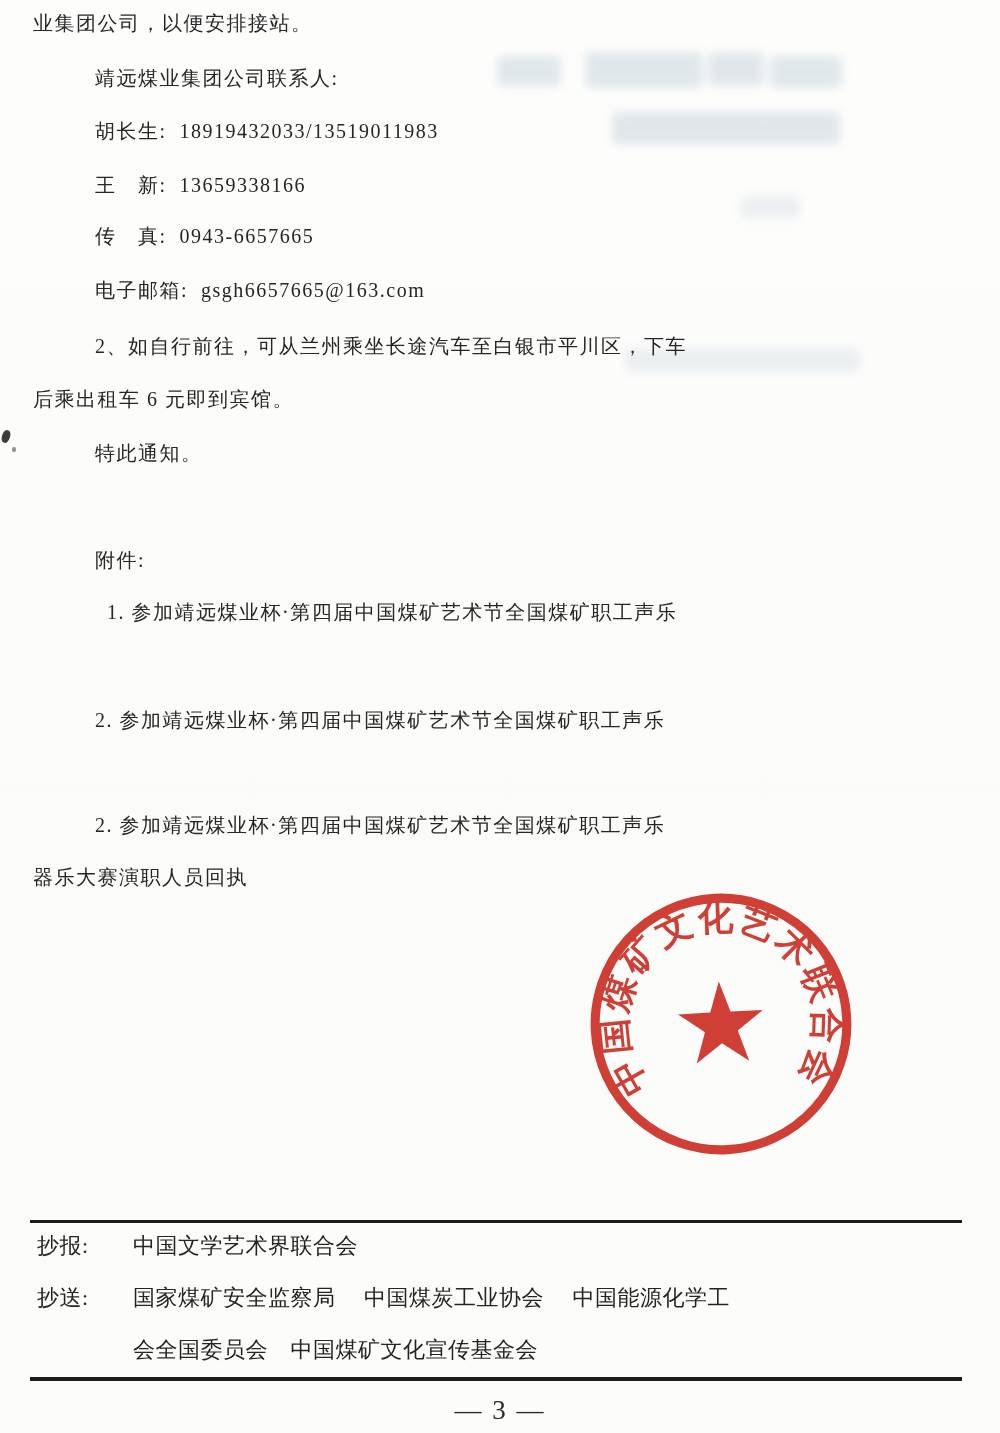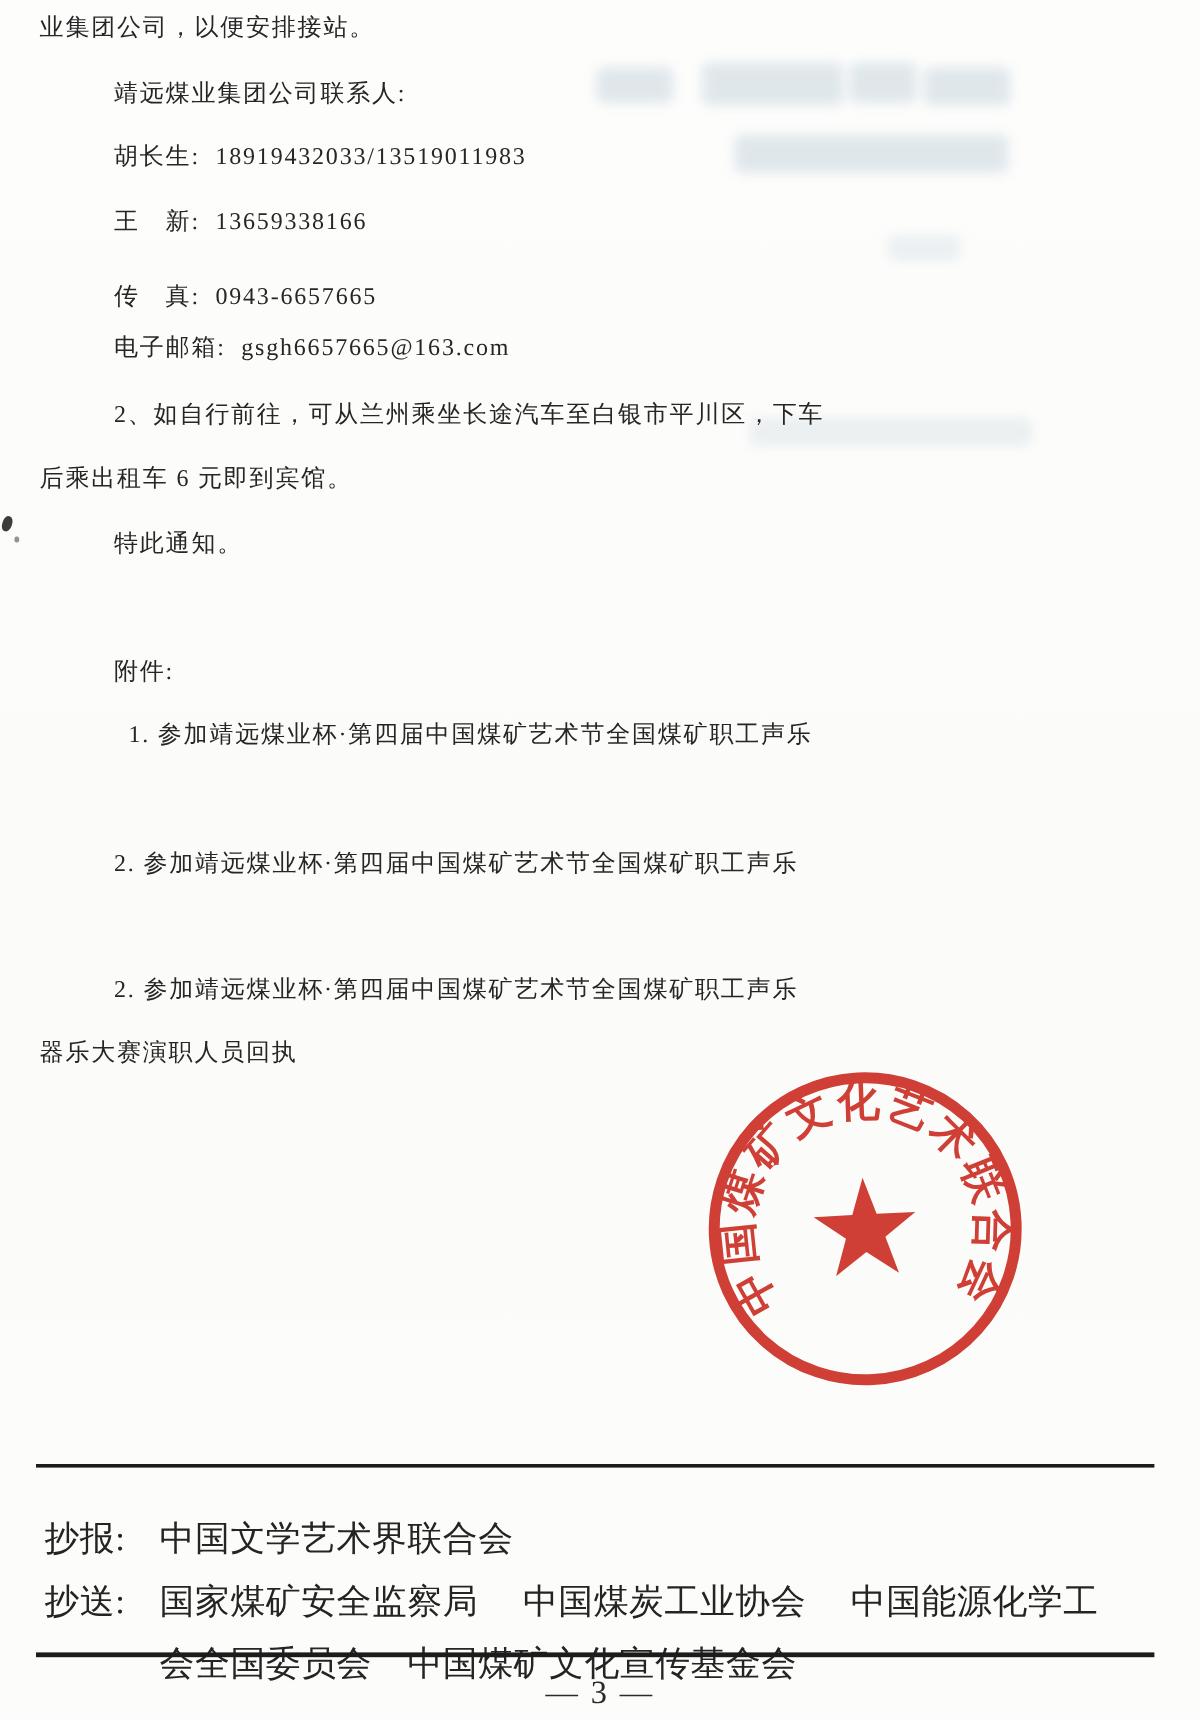--- a/index.html
+++ b/index.html
@@ -55,25 +55,24 @@
     white-space:pre;
     color:#1f1f1f;
     z-index:5;
   }
   
   .rule{position:absolute;background:#1c1c1c;}
   .rule-top{left:30px;top:1220px;width:932px;height:3px;}
   .rule-bottom{left:30px;top:1377px;width:932px;height:4px;}
   .foot{
     position:absolute;
-    font-size:29px;
+    font-size:22px;
     letter-spacing:.5px;
     white-space:pre;
     color:#242424;
-    margin-top:32px;
   }
   .page-num{
     position:absolute;
     left:0;top:1395px;width:1000px;
     text-align:center;
     font-size:27px;
     letter-spacing:2px;
     color:#2a2a2a;
   }
 </style>
@@ -90,21 +89,21 @@
   <div class="ghost faint" style="left:740px;top:196px;width:60px;height:22px;"></div>
   <div class="ghost faint" style="left:625px;top:348px;width:235px;height:24px;"></div>
 
   <div class="speck" style="left:2px;top:430px;width:8px;height:13px;transform:rotate(18deg);"></div>
   <div class="speck" style="left:12px;top:447px;width:4px;height:5px;opacity:.55;"></div>
 
   <div class="line" style="left:33px;top:3px;">业集团公司，以便安排接站。</div>
   <div class="line" style="left:95px;top:58px;">靖远煤业集团公司联系人:</div>
   <div class="line" style="left:95px;top:111px;">胡长生:  18919432033/13519011983</div>
   <div class="line" style="left:95px;top:165px;">王　新:  13659338166</div>
-  <div class="line" style="left:95px;top:227px;text-align:right;">传　真:  0943-6657665</div>
+  <div class="line" style="left:95px;top:216px;text-align:right;">传　真:  0943-6657665</div>
   <div class="line" style="left:95px;top:270px;">电子邮箱:  gsgh6657665@163.com</div>
   <div class="line" style="left:95px;top:326px;">2、如自行前往，可从兰州乘坐长途汽车至白银市平川区，下车</div>
   <div class="line" style="left:33px;top:379px;">后乘出租车 6 元即到宾馆。</div>
   <div class="line" style="left:95px;top:433px;">特此通知。</div>
   <div class="line" style="left:95px;top:540px;">附件:</div>
   <div class="line" style="left:95px;top:592px;margin-left:12px;">1. 参加靖远煤业杯·第四届中国煤矿艺术节全国煤矿职工声乐</div>
   <div class="line" style="left:95px;top:700px;">2. 参加靖远煤业杯·第四届中国煤矿艺术节全国煤矿职工声乐</div>
   <div class="line" style="left:95px;top:805px;">2. 参加靖远煤业杯·第四届中国煤矿艺术节全国煤矿职工声乐</div>
   <div class="line" style="left:33px;top:857px;">器乐大赛演职人员回执</div>
 

